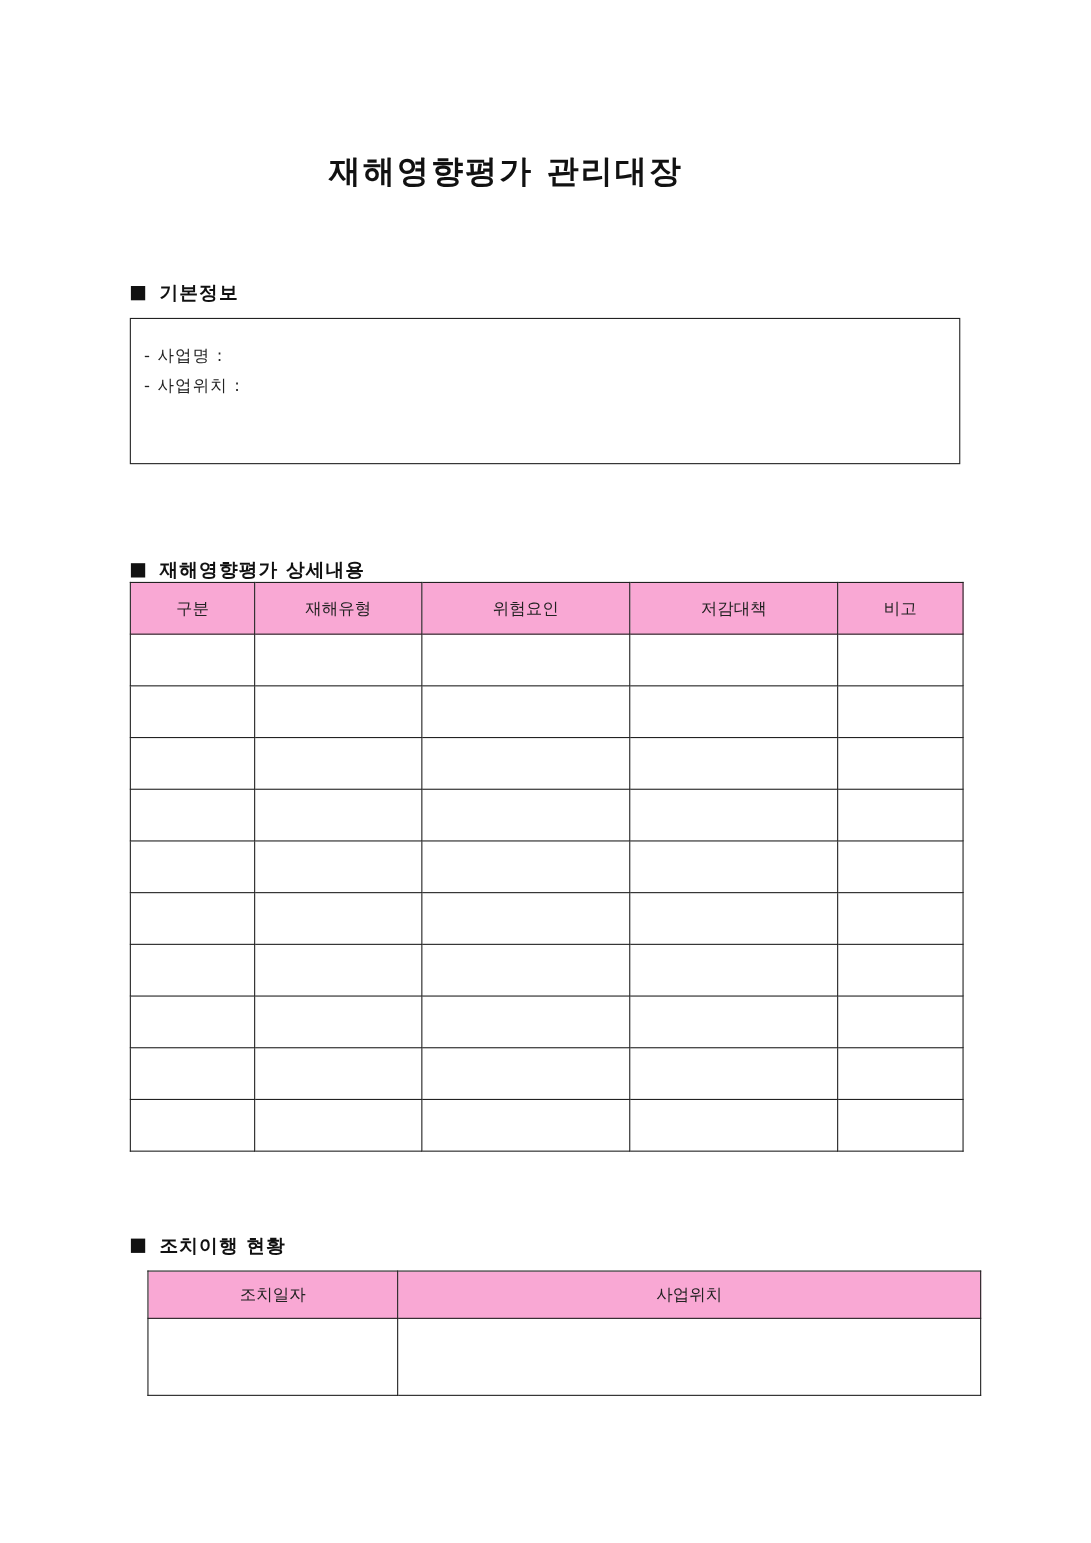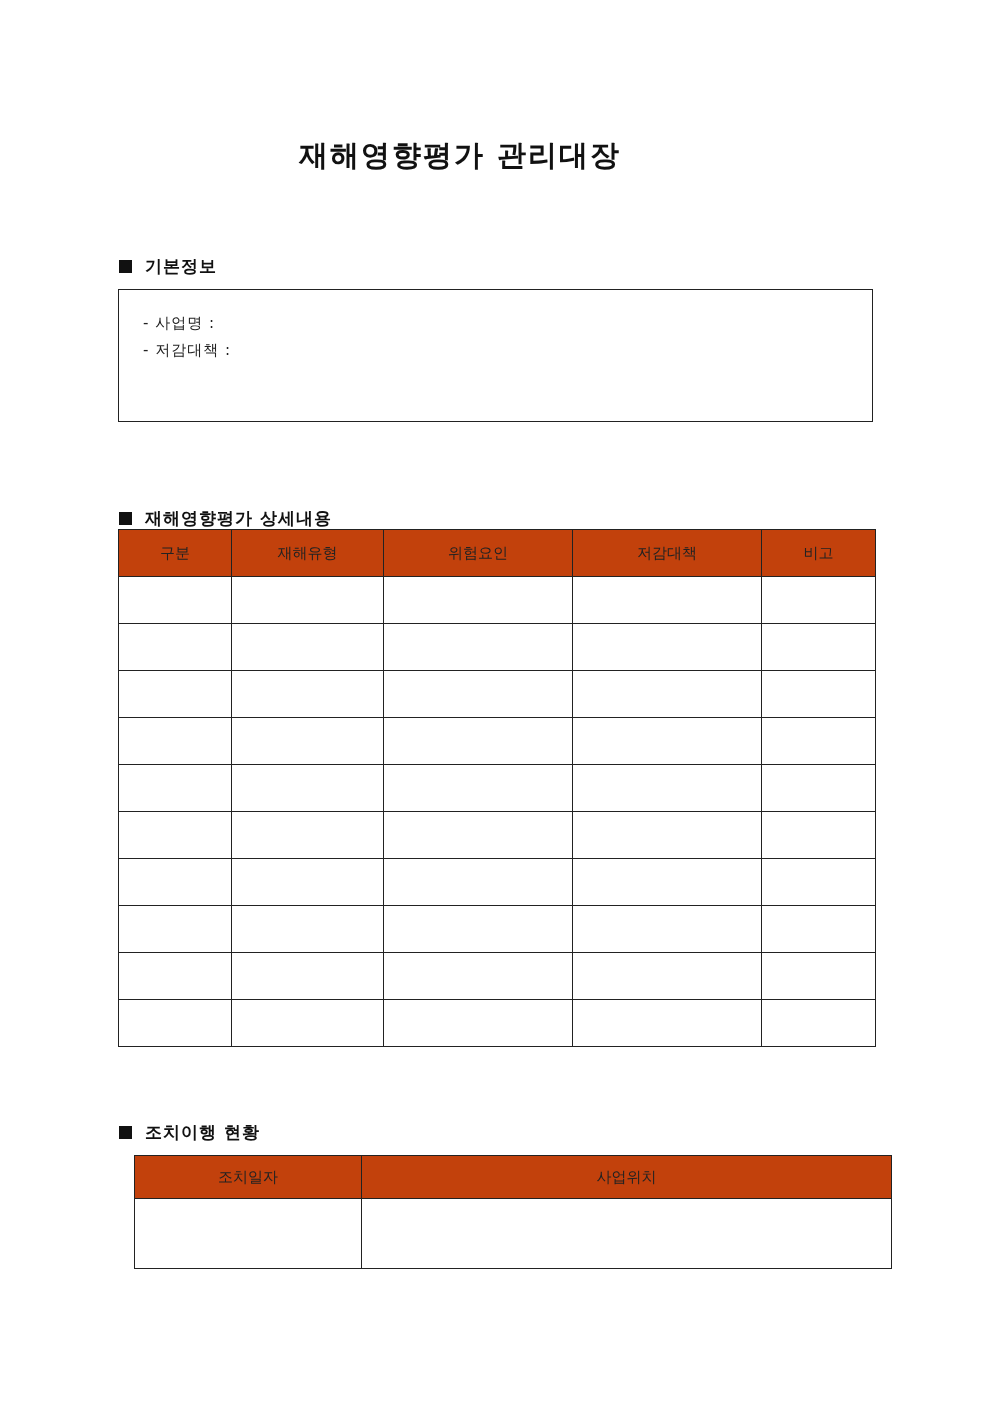--- a/index.html
+++ b/index.html
@@ -1,44 +1,44 @@
 <!DOCTYPE html>
 <html><head>
 <meta charset="utf-8">
 <style>
   html, body { margin: 0; padding: 0; background: #ffffff; }
   body { width: 992px; height: 1403px; position: relative; font-family: "DejaVu Sans", "Liberation Sans", sans-serif; color: #111; }
   .title { position: absolute; top: 136px; left: 0; width: 920px; text-align: center; font-size: 29px; font-weight: bold; letter-spacing: 2px; }
   .section-heading { position: absolute; left: 119px; font-size: 17px; font-weight: bold; display: flex; align-items: center; letter-spacing: 1px; }
   .sq { display: inline-block; width: 13px; height: 13px; background: #111; margin-right: 13px; }
-  .info-box { position: absolute; left: 118px; top: 289px; width: 755px; height: 133px; border: 1px solid #222; box-sizing: border-box; padding-top: 20px; padding-left: 24px; }
+  .info-box { position: absolute; left: 118px; top: 289px; width: 755px; height: 133px; border: 1px solid #222; box-sizing: border-box; padding-top: 20px; padding-left: 12px; }
   .info-line { font-size: 15px; line-height: 27px; letter-spacing: 1px; color: #222; }
   table { position: absolute; border-collapse: collapse; table-layout: fixed; }
   td, th { border: 1px solid #222; padding: 0; font-weight: normal; font-size: 15px; color: #222; text-align: center; }
-  th { background: #c2410c; }
+  th { background: #f9a8d4; }
   #detail-table { left: 118px; top: 529px; width: 757px; }
   #detail-table th { height: 46px; }
   #detail-table td { height: 46px; }
   #action-table { left: 134px; top: 1155px; width: 757px; }
   #action-table th { height: 42px; }
   #action-table td { height: 69px; }
 </style>
 </head>
 <body>
 
 <div class="title">재해영향평가 관리대장</div>
 
 <div class="section-heading" style="top:255px;">
   <span class="sq"></span>
   <span>기본정보</span>
 </div>
 
 <div class="info-box">
   <div class="info-line"><span>- 사업명 :</span> <span></span></div>
-  <div class="info-line"><span>- 저감대책 :</span> <span></span></div>
+  <div class="info-line"><span>- 사업위치 :</span> <span></span></div>
 </div>
 
 <div class="section-heading" style="top:507px;">
   <span class="sq"></span>
   <span>재해영향평가 상세내용</span>
 </div>
 
 <table id="detail-table">
   <colgroup>
     <col style="width:113px">

